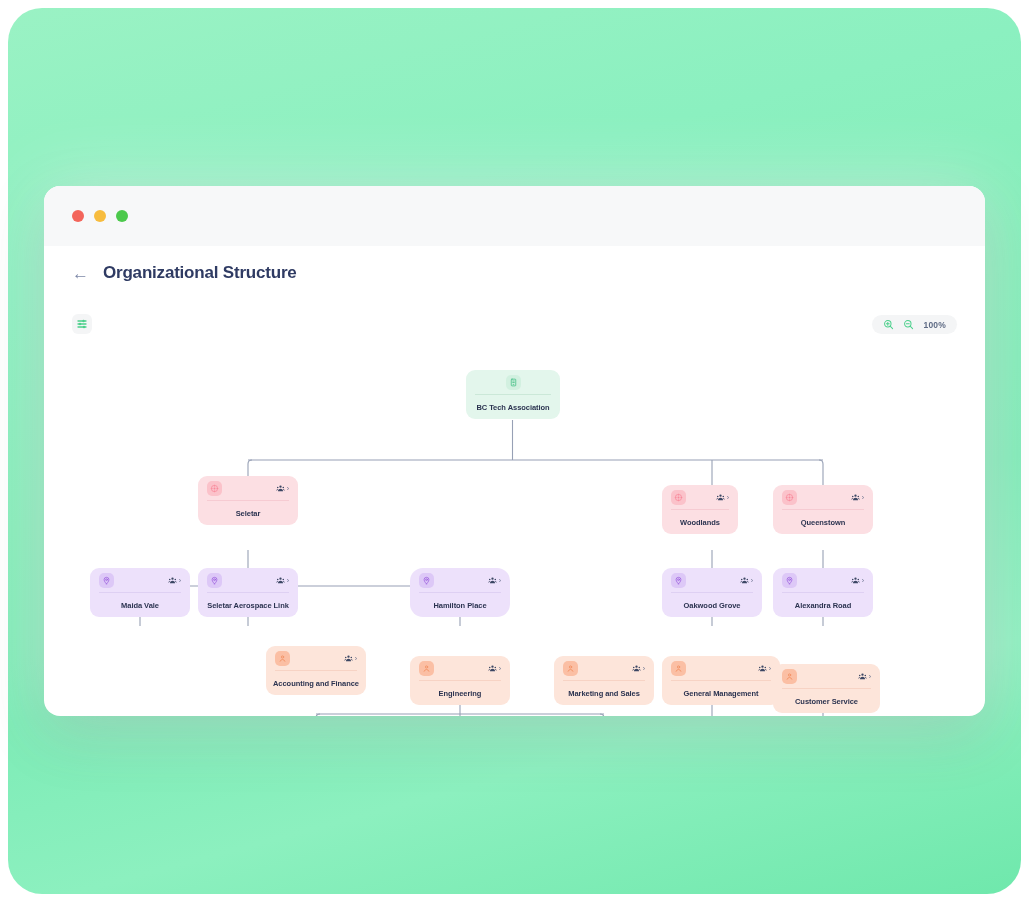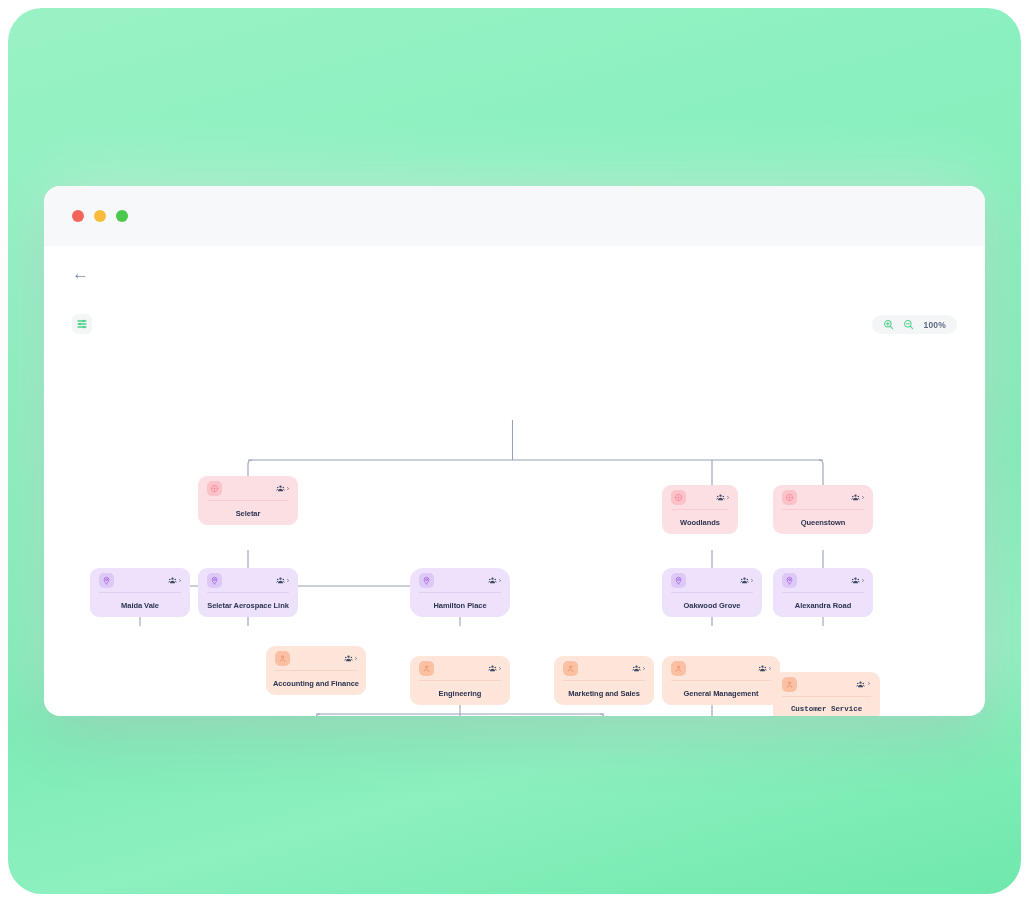--- a/index.html
+++ b/index.html
@@ -182,20 +182,21 @@
 <div id="window">
 
   <div id="titlebar">
     <span class="dot red"></span>
     <span class="dot yellow"></span>
     <span class="dot green"></span>
   </div>
 
   <div id="pageheader">
     <span id="back-arrow">←</span>
+    <span id="page-title">Organizational Structure</span>
   </div>
 
   <div id="toolbar">
     <div id="filter-btn">
       <svg width="12" height="12" viewBox="0 0 24 24" fill="none" stroke="#4bd08b" stroke-width="2.6" stroke-linecap="round">
         <line x1="4" y1="6" x2="20" y2="6"></line>
         <line x1="4" y1="12" x2="20" y2="12"></line>
         <line x1="4" y1="18" x2="20" y2="18"></line>
         <circle cx="15" cy="6" r="2.4" fill="#4bd08b" stroke="none"></circle>
         <circle cx="8" cy="12" r="2.4" fill="#4bd08b" stroke="none"></circle>
@@ -251,20 +252,34 @@
         <path d="M276 380 Q272 380 272 384 L272 420"></path>
         <path d="M272 380 L560 380"></path>
         <path d="M556 380 Q560 380 560 384 L560 420"></path>
         <path d="M416 380 L416 420"></path>
 
         <path d="M668 344 L668 420"></path>
 
         <path d="M779 344 L779 420"></path>
       </g>
     </svg>
+  <div class="node n-root" style="left: 422px; top: 36px; width: 94px;">
+        <div class="top">
+          <span class="badge">
+            <svg width="9" height="9" viewBox="0 0 24 24" fill="none" stroke-width="2" stroke-linecap="round" stroke-linejoin="round" stroke="#3dbd82">
+              <rect x="6" y="3" width="12" height="18" rx="2"></rect>
+              <line x1="10" y1="8" x2="14" y2="8"></line>
+              <line x1="10" y1="12" x2="14" y2="12"></line>
+              <line x1="11" y1="17" x2="13" y2="17"></line>
+            </svg>
+          </span>
+        </div>
+        <div class="divider"></div>
+        <div class="label">BC Tech Association</div>
+      </div>
       <div class="node n-pink" style="left: 154px; top: 142px; width: 100px;">
         <div class="top">
           <span class="badge">
             <svg width="9" height="9" viewBox="0 0 24 24" fill="none" stroke-width="2" stroke-linecap="round" stroke-linejoin="round" stroke="#f8899b">
               <circle cx="12" cy="12" r="8.5"></circle>
               <circle cx="12" cy="12" r="2.6" fill="#f8899b" stroke="none"></circle>
               <line x1="12" y1="3.5" x2="12" y2="6"></line>
               <line x1="12" y1="18" x2="12" y2="20.5"></line>
               <line x1="3.5" y1="12" x2="6" y2="12"></line>
               <line x1="18" y1="12" x2="20.5" y2="12"></line>
@@ -563,21 +578,21 @@
                 <path d="M0.9 18.2c0-2.3 1.6-3.9 3.7-3.9 0.5 0 1 0.1 1.4 0.3"></path>
                 <path d="M23.1 18.2c0-2.3-1.6-3.9-3.7-3.9-0.5 0-1 0.1-1.4 0.3"></path>
               </svg>
             </span>
             <span class="chev">›</span>
           </span>
         </div>
         <div class="divider"></div>
         <div class="label">General Management</div>
       </div>
-      <div class="node n-peach" style="left: 729px; top: 338px; width: 107px; font-family: Liberation Mono, monospace;">
+      <div class="node n-peach" style="left: 729px; top: 330px; width: 107px;">
         <div class="top">
           <span class="badge">
             <svg width="9" height="9" viewBox="0 0 24 24" fill="none" stroke-width="2" stroke-linecap="round" stroke-linejoin="round" stroke="#f28d5d">
               <circle cx="12" cy="8" r="3"></circle>
               <path d="M5.5 19.5a6.8 6.8 0 0 1 13 0"></path>
             </svg>
           </span>
           <span class="members">
             <span style="display: flex;">
               <svg width="9" height="9" viewBox="0 0 24 24" fill="#3b4663">

